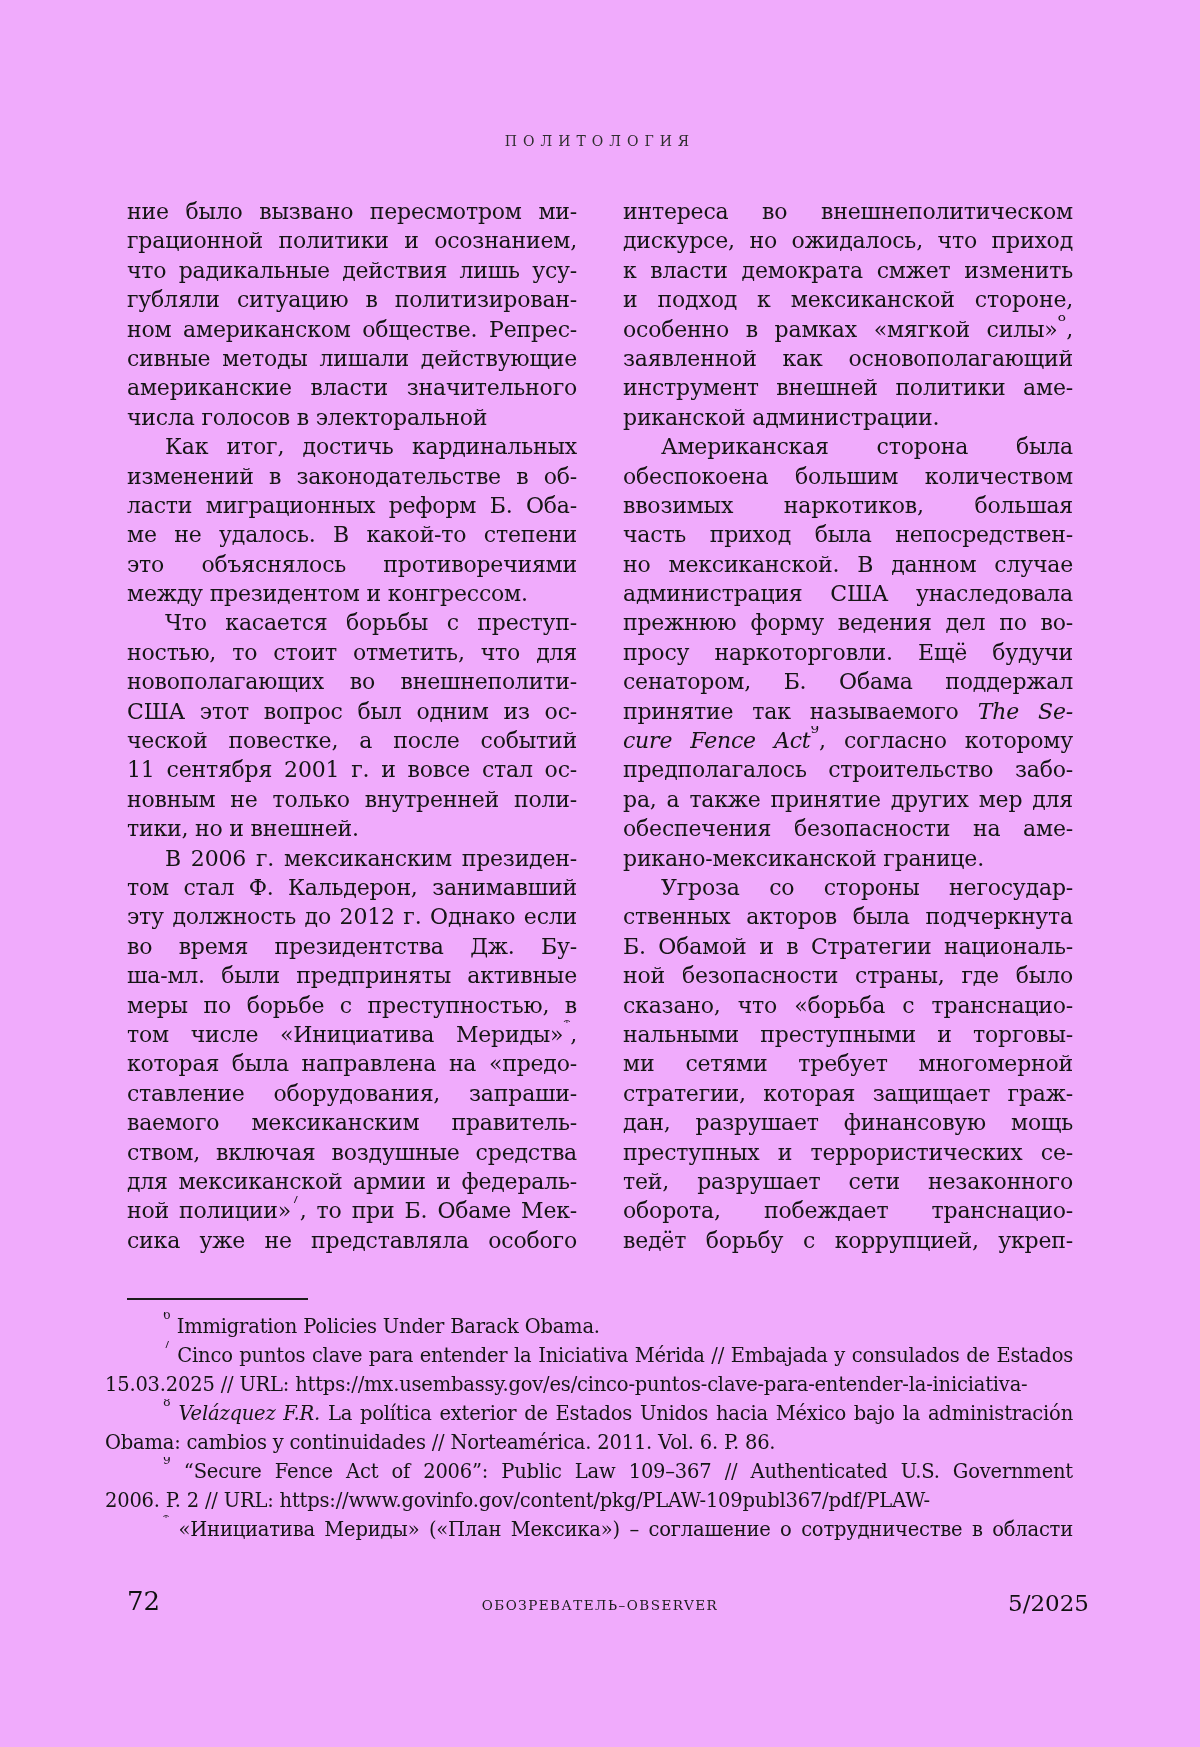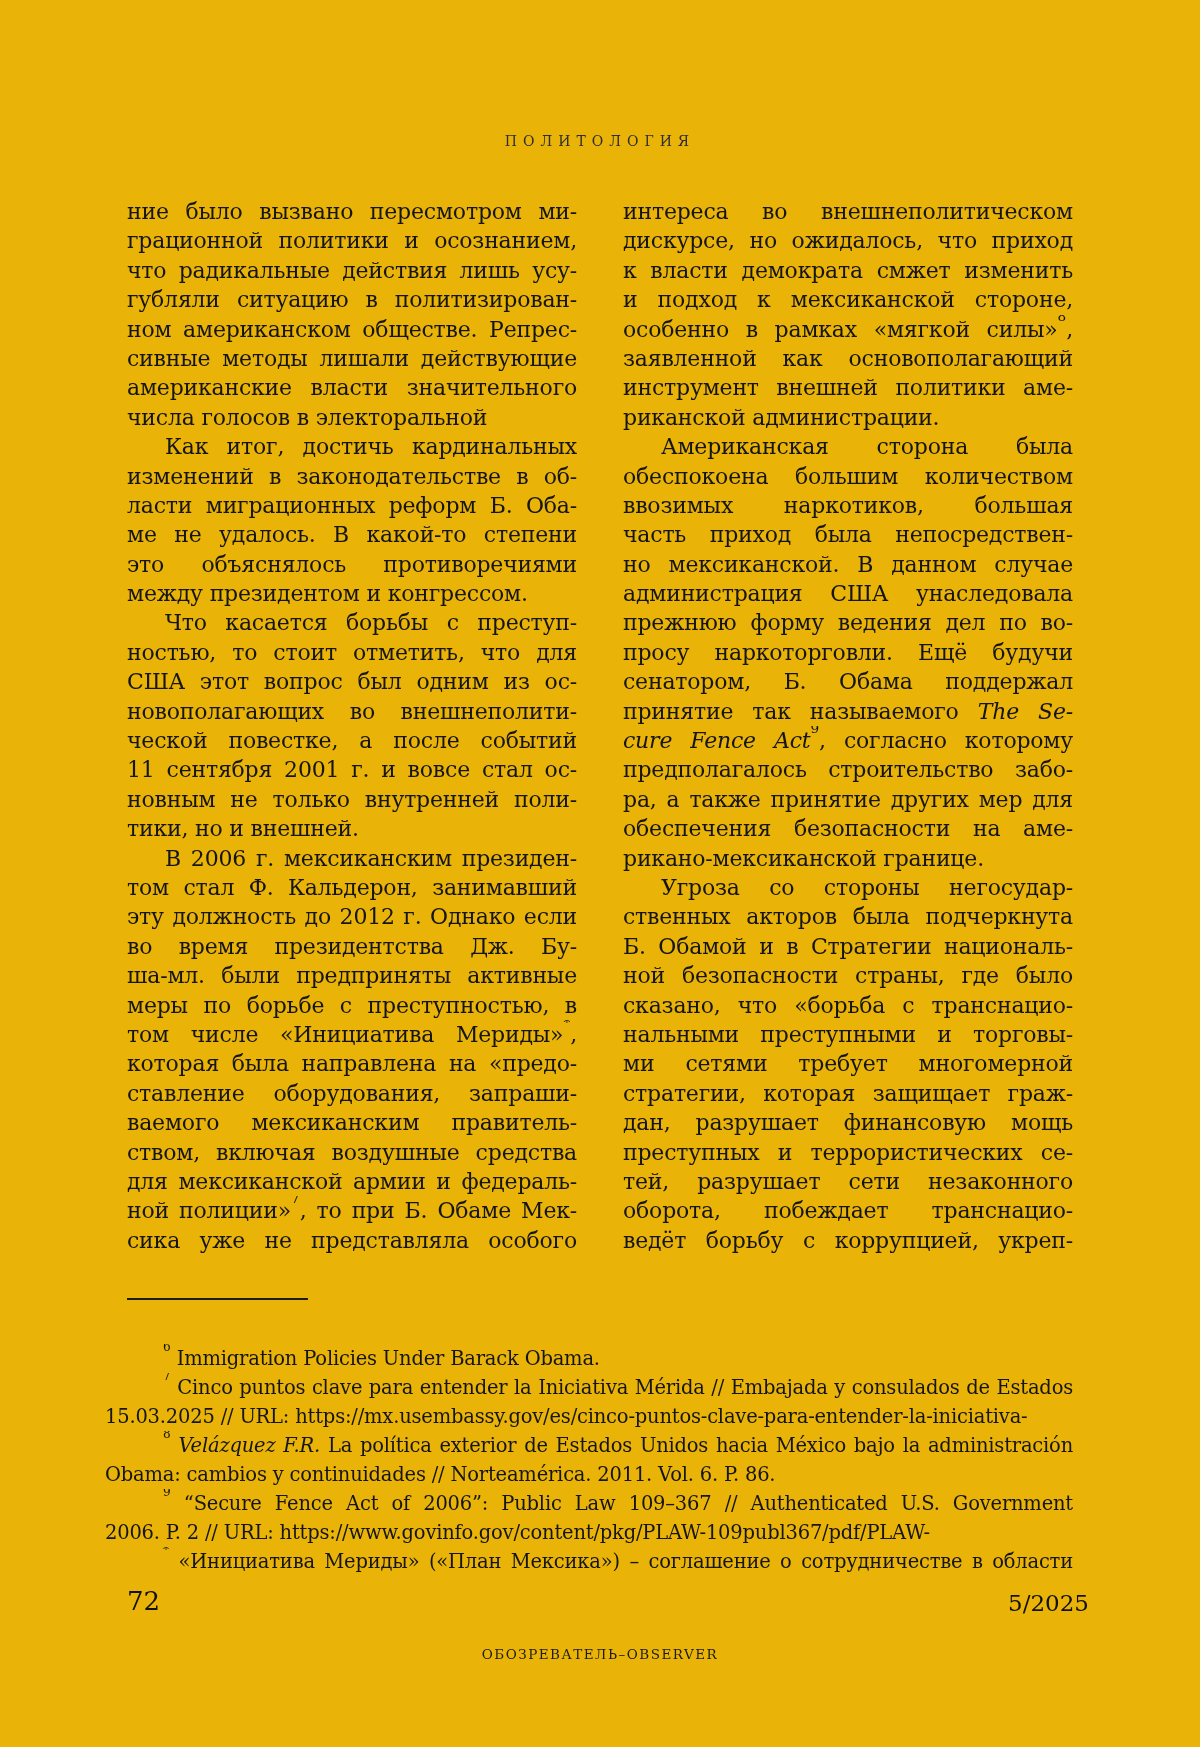--- a/index.html
+++ b/index.html
@@ -1,18 +1,18 @@
 <!DOCTYPE html>
 <html><head>
 <meta charset="utf-8">
 <style>
   html,body { margin:0; padding:0; background:#e8e8e8; }
   .page {
     position:relative; width:1200px; height:1747px; margin:0 auto;
-    background:#eab308; color:#151515;
+    background:#f0abfc; color:#151515;
     font-family:"DejaVu Serif","Liberation Serif",serif;
     overflow:hidden;
   }
   .running-head {
     position:absolute; top:133px; left:0; width:100%;
     text-align:center; font-size:14px; letter-spacing:6px; color:#2e2e2e;
   }
   .col {
     position:absolute; top:197px; width:450px;
     font-size:22px; line-height:29.4px; letter-spacing:-0.2px;
@@ -29,29 +29,29 @@
     font-size:0.62em; line-height:0; position:relative; top:-0.5em;
     letter-spacing:0;
   }
   em { font-style:italic; }
   .fnsep {
     position:absolute; left:127px; top:1298px; width:181px;
     border-top:2px solid #1c1c1c; height:0;
   }
   .footnotes {
     position:absolute; left:105px; top:1312px; width:968px;
-    font-size:19.5px; line-height:29px; letter-spacing:-0.2px;margin-top:32px;
+    font-size:19.5px; line-height:29px; letter-spacing:-0.2px;
   }
   .footnotes .tline { height:29px; }
   .footnotes .tline.in { text-indent:58px; }
   .page-num {
     position:absolute; left:127px; top:1586px; font-size:26px; color:#111;
   }
   .journal {
-    position:absolute; left:0; top:1646px; width:100%; text-align:center;
+    position:absolute; left:0; top:1597px; width:100%; text-align:center;
     font-size:13.5px; letter-spacing:1.5px; color:#1c1c1c;
   }
   .issue {
     position:absolute; right:111px; top:1590px; font-size:23px; color:#111;margin-left:37px;
   }
 </style>
 </head>
 <body>
 
 <div class="page">
@@ -67,22 +67,22 @@
       <div class="tline">американские власти значительного</div>
       <div class="tline last">числа голосов в электоральной борьбе.</div>
       <div class="tline in">Как итог, достичь кардинальных</div>
       <div class="tline">изменений в законодательстве в об-</div>
       <div class="tline">ласти миграционных реформ Б. Оба-</div>
       <div class="tline">ме не удалось. В какой-то степени</div>
       <div class="tline">это объяснялось противоречиями</div>
       <div class="tline last">между президентом и конгрессом.</div>
       <div class="tline in">Что касается борьбы с преступ-</div>
       <div class="tline">ностью, то стоит отметить, что для</div>
+      <div class="tline">новополагающих во внешнеполити-</div>
       <div class="tline">США этот вопрос был одним из ос-</div>
-      <div class="tline">новополагающих во внешнеполити-</div>
       <div class="tline">ческой повестке, а после событий</div>
       <div class="tline">11 сентября 2001 г. и вовсе стал ос-</div>
       <div class="tline">новным не только внутренней поли-</div>
       <div class="tline last">тики, но и внешней.</div>
       <div class="tline in">В 2006 г. мексиканским президен-</div>
       <div class="tline">том стал Ф. Кальдерон, занимавший</div>
       <div class="tline">эту должность до 2012 г. Однако если</div>
       <div class="tline">во время президентства Дж. Бу-</div>
       <div class="tline">ша-мл. были предприняты активные</div>
       <div class="tline">меры по борьбе с преступностью, в</div>

